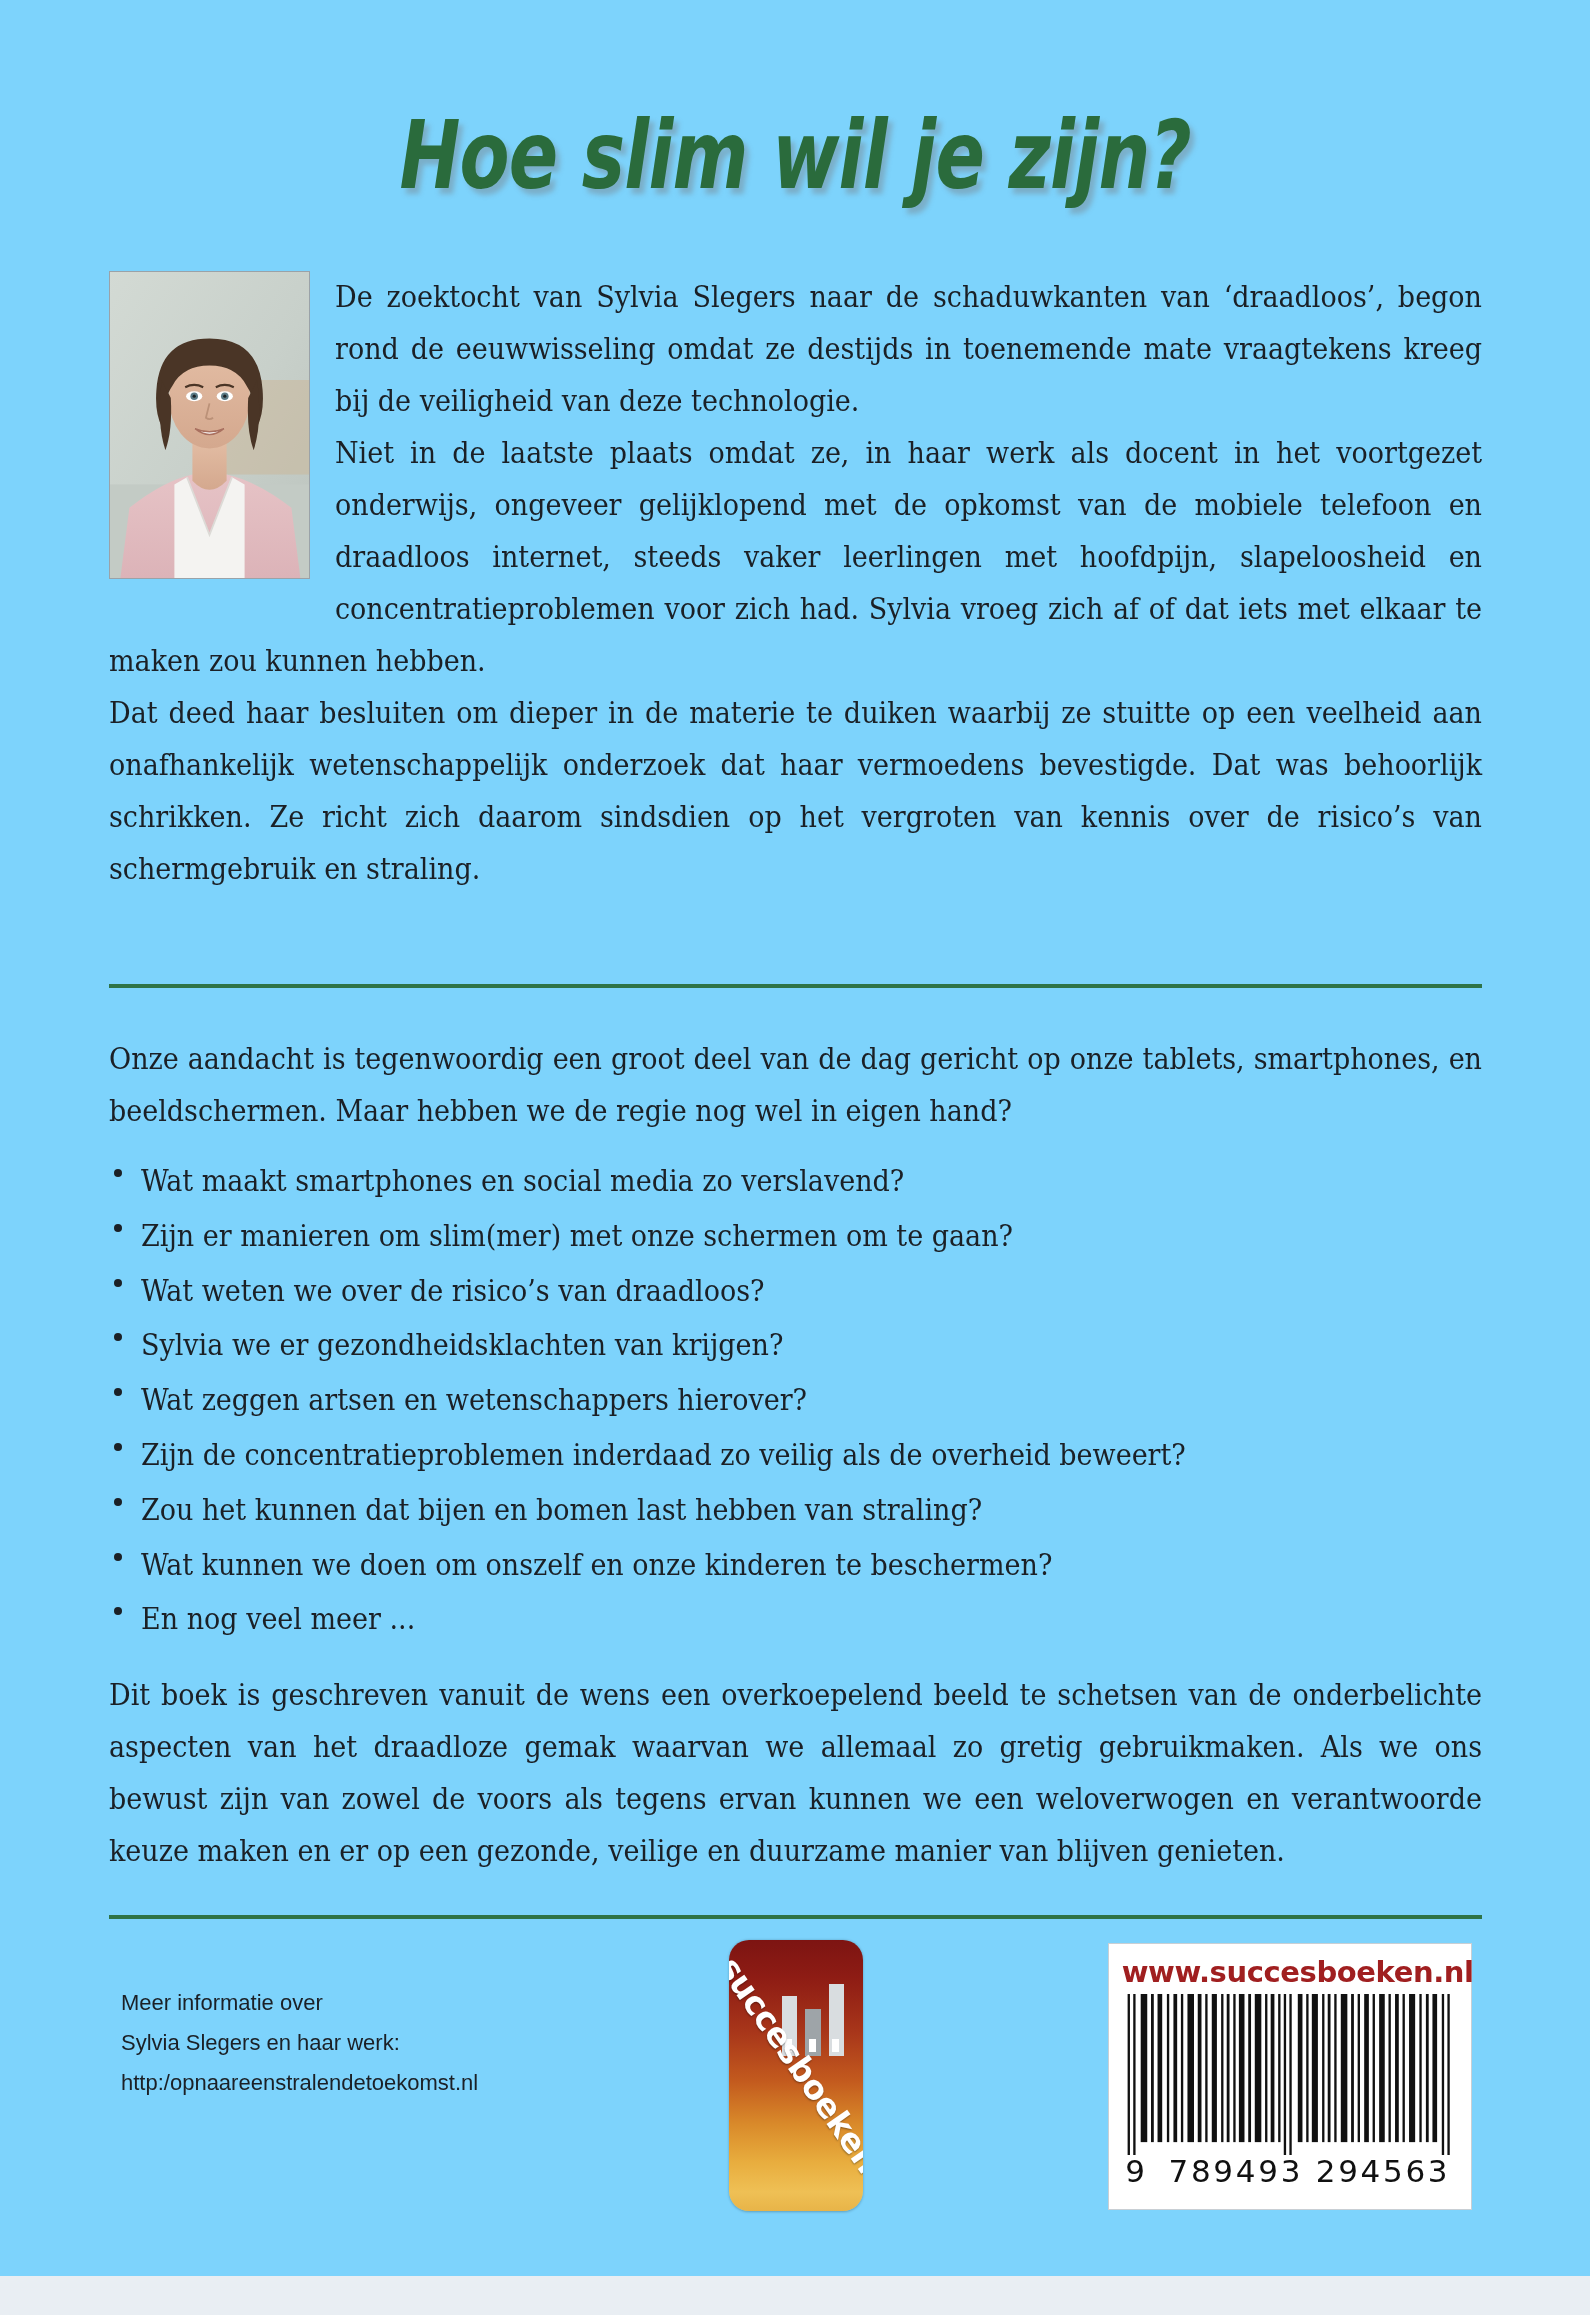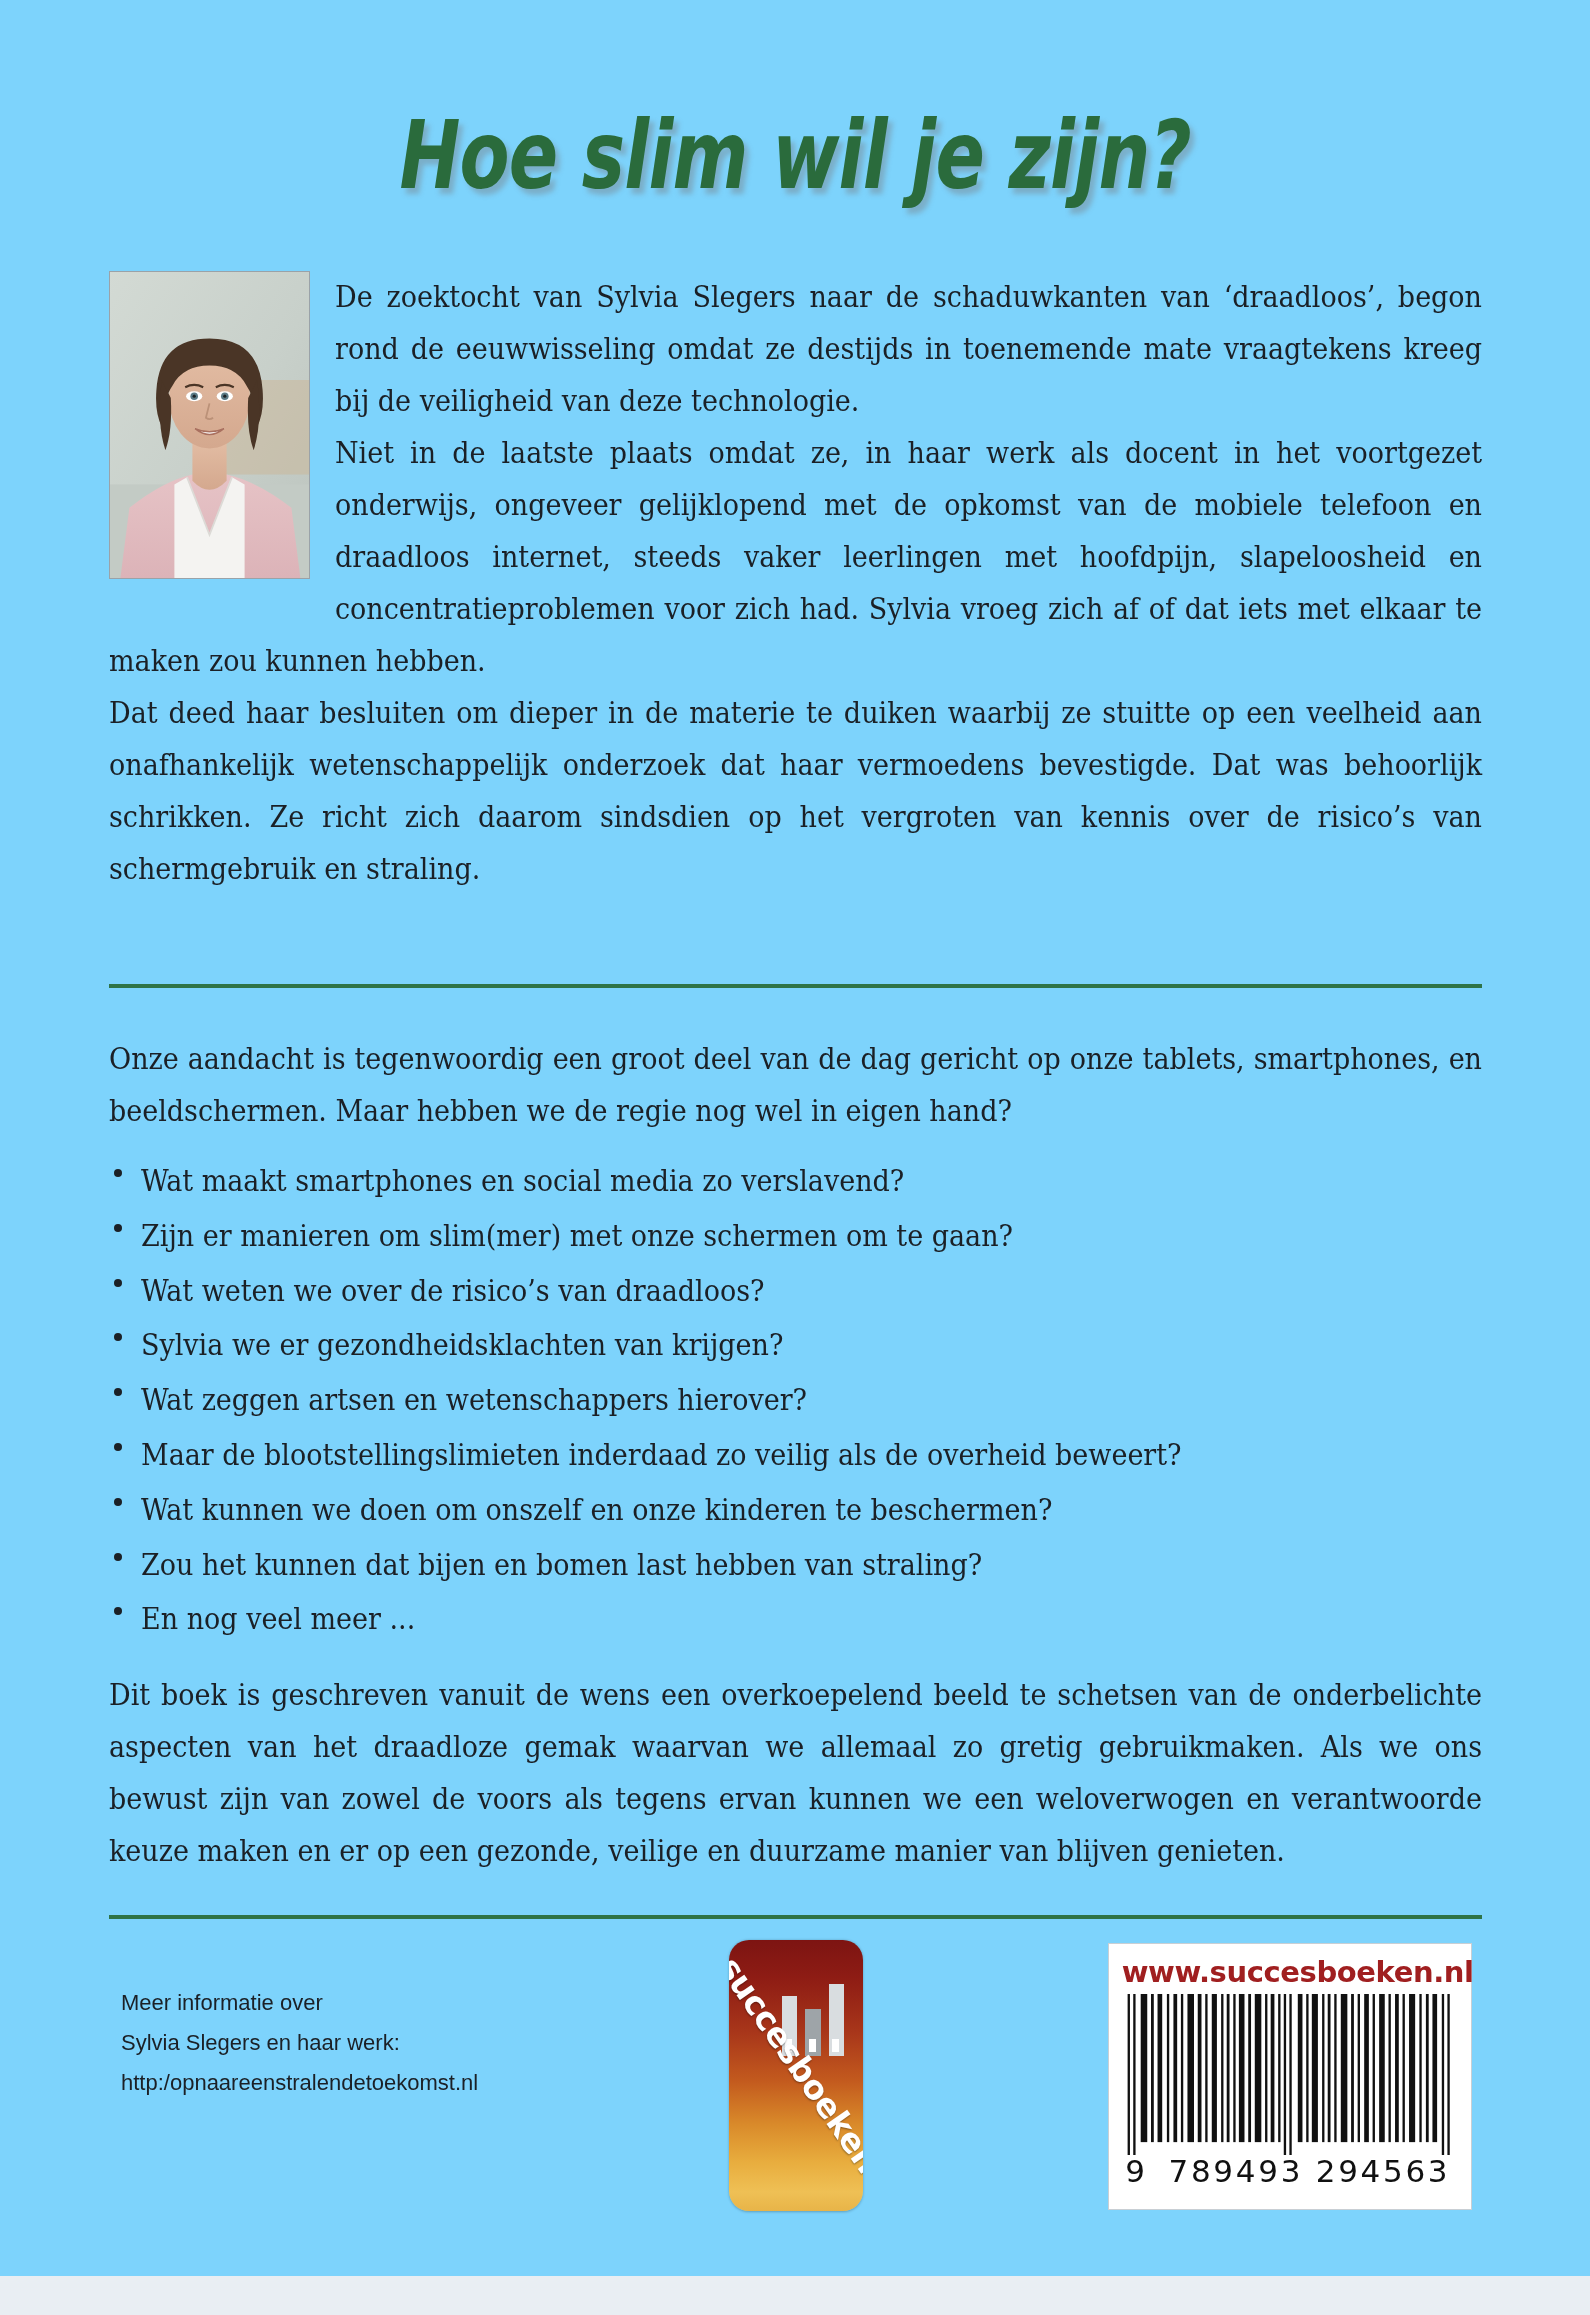--- a/index.html
+++ b/index.html
@@ -330,23 +330,23 @@
   <div class="mid body-text">
     <p class="para">Onze aandacht is tegenwoordig een groot deel van de dag gericht op onze tablets, smartphones, en beeldschermen. Maar hebben we de regie nog wel in eigen hand?</p>
   </div>
 
   <ul class="bullets">
     <li><span class="dot"></span><span>Wat maakt smartphones en social media zo verslavend?</span></li>
     <li><span class="dot"></span><span>Zijn er manieren om slim(mer) met onze schermen om te gaan?</span></li>
     <li><span class="dot"></span><span>Wat weten we over de risico’s van draadloos?</span></li>
     <li><span class="dot"></span><span>Sylvia we er gezondheidsklachten van krijgen?</span></li>
     <li><span class="dot"></span><span>Wat zeggen artsen en wetenschappers hierover?</span></li>
-    <li><span class="dot"></span><span>Maar de blootstellingslimieten inderdaad zo veilig als de overheid beweert?</span></li>
+    <li><span class="dot"></span><span>Zijn de concentratieproblemen inderdaad zo veilig als de overheid beweert?</span></li>
+    <li><span class="dot"></span><span>Zou het kunnen dat bijen en bomen last hebben van straling?</span></li>
     <li><span class="dot"></span><span>Wat kunnen we doen om onszelf en onze kinderen te beschermen?</span></li>
-    <li><span class="dot"></span><span>Zou het kunnen dat bijen en bomen last hebben van straling?</span></li>
     <li><span class="dot"></span><span>En nog veel meer ...</span></li>
   </ul>
 
   <div class="closing body-text">
     <p class="para">Dit boek is geschreven vanuit de wens een overkoepelend beeld te schetsen van de onderbelichte aspecten van het draadloze gemak waarvan we allemaal zo gretig gebruikmaken. Als we ons bewust zijn van zowel de voors als tegens ervan kunnen we een weloverwogen en verantwoorde keuze maken en er op een gezonde, veilige en duurzame manier van blijven genieten.</p>
   </div>
 
   <hr class="rule rule-2">
 
   <div class="footer">

